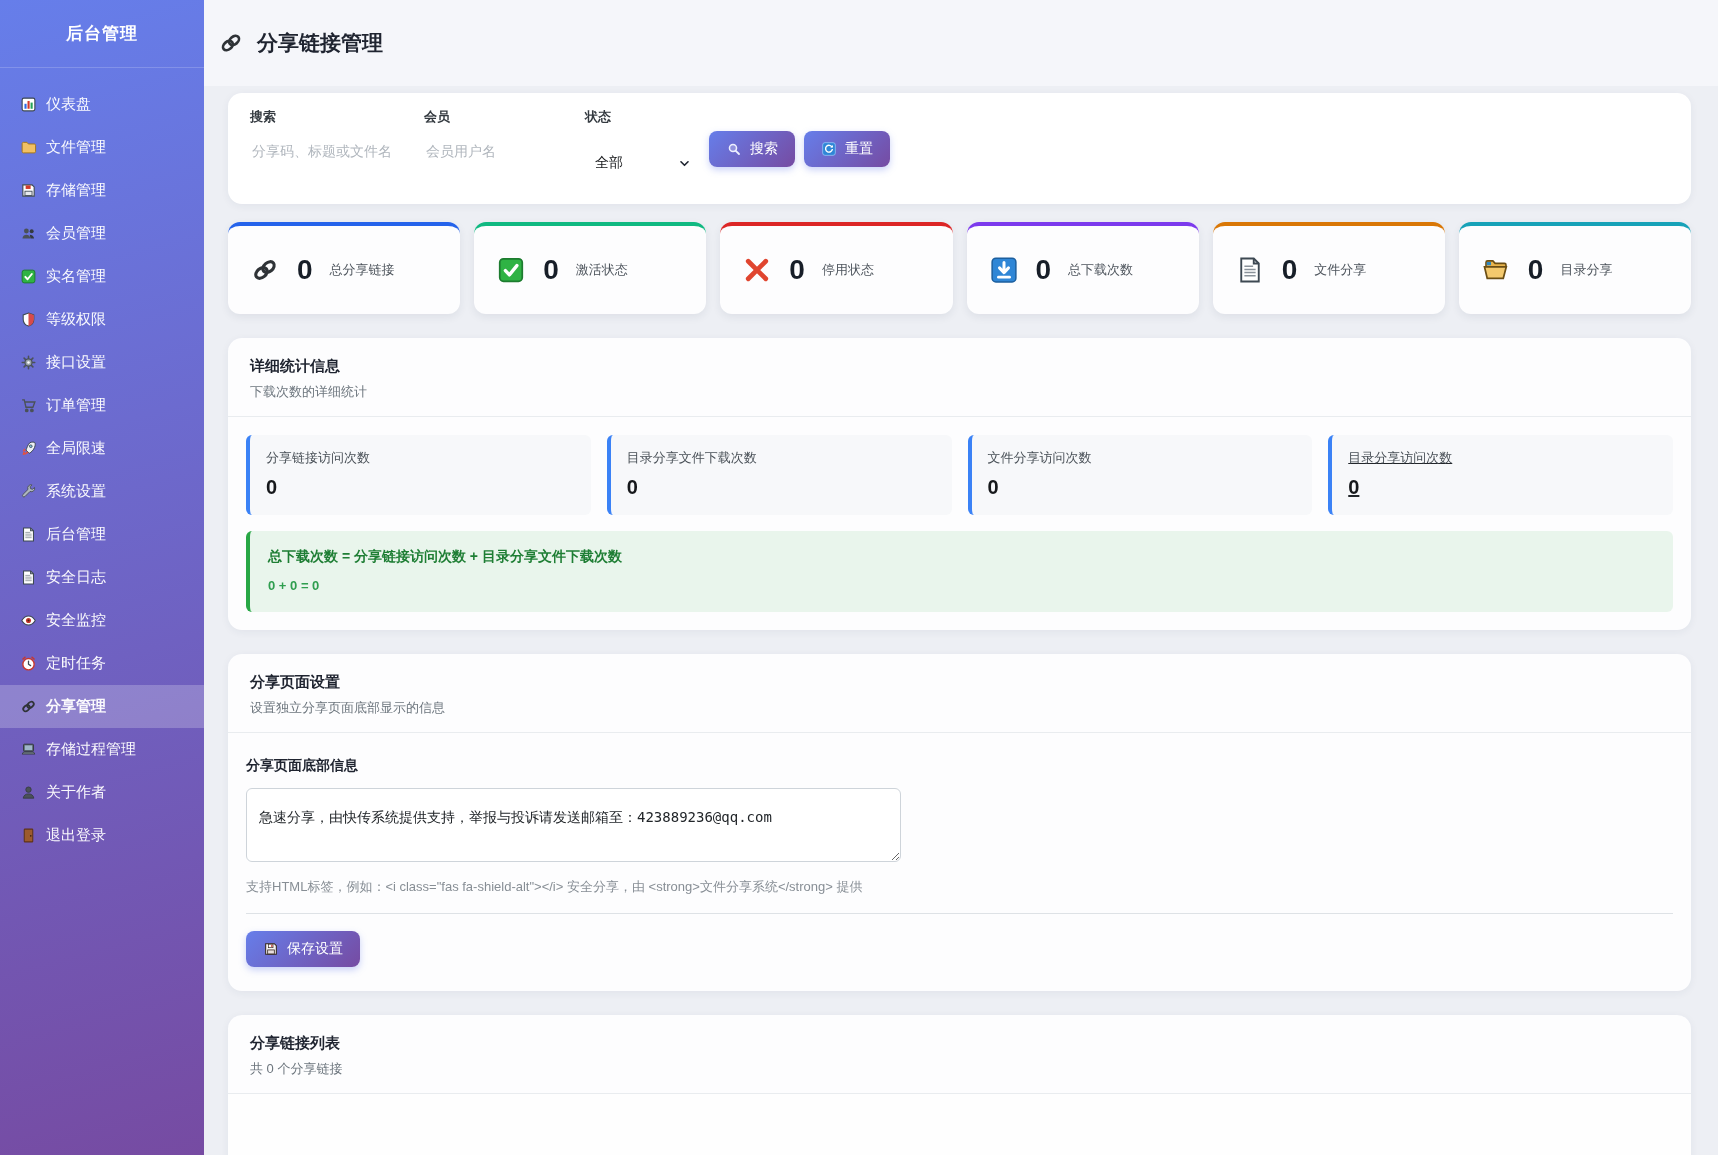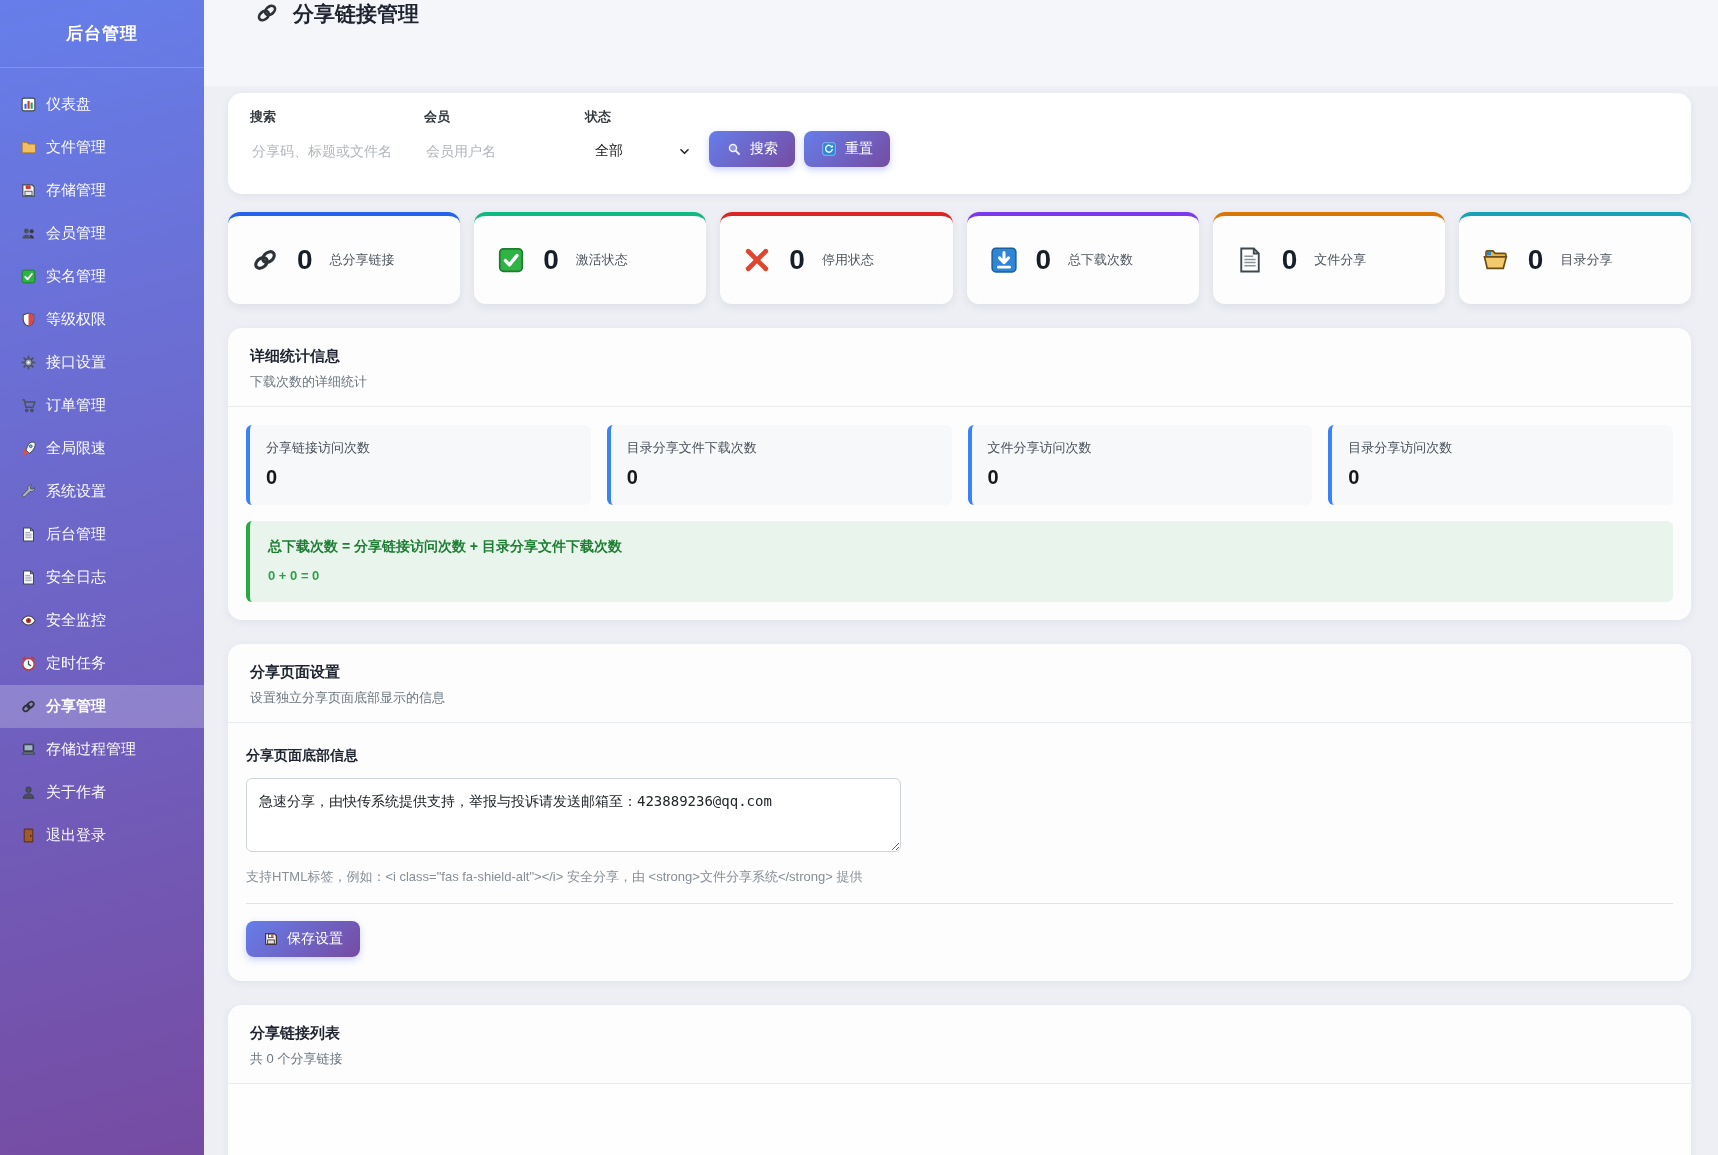--- a/index.html
+++ b/index.html
@@ -16,33 +16,33 @@
   .icon { display:inline-block; flex:none; }
   .icon svg { width:100%; height:100%; display:block; }
   .i17 { width:17px; height:17px; }
   .i26 { width:26px; height:26px; }
   .i30 { width:30px; height:30px; }
   .i16 { width:16px; height:16px; }
   .i12 { width:13px; height:13px; }
 
   
   .main { flex:1; display:flex; flex-direction:column; height:100%; overflow:hidden; background:#edeff4; }
-  .main-header { height:86px; flex:none; background:#f5f6fa; display:flex; gap:13px; padding-left:50px; }
+  .main-header { height:86px; flex:none; background:#f5f6fa; display:flex; align-items:center; gap:13px; padding-left:14px; }
   .main-header h1 { font-size:21px; font-weight:bold; color:#1f2430; }
   .content { flex:1; overflow:hidden; padding:7px 27px 0 24px; }
 
   
   .filter-card { background:#fff; border-radius:14px; box-shadow:0 2px 8px rgba(40,50,80,.06); padding:15px 22px 27px; display:flex; align-items:flex-start; }
   .fgroup { display:flex; flex-direction:column; }
   .fgroup .flabel { font-size:13px; font-weight:bold; color:#343a40; margin-bottom:11px; }
   .fgroup input { border:none; outline:none; font-size:14px; color:#495057; padding:6px 2px; background:transparent; width:100%; font-family:inherit; }
   .fgroup input::placeholder { color:#b0b6bd; }
   .fg-search { width:174px; }
   .fg-member { width:161px; }
-  .fg-status { width:110px; }
+  .fg-status { width:110px;gap:12px; }
   .select-box { display:flex; align-items:center; justify-content:space-between; padding:5px 4px 5px 10px; cursor:pointer; }
   .select-box .sel-val { font-size:14px; color:#16181b; }
   .filter-btns { display:flex; gap:9px; margin-left:14px; margin-top:23px; }
   .btn { display:inline-flex; align-items:center; gap:8px; border:none; cursor:pointer; color:#fff; font-size:14px; font-family:inherit;
          background:linear-gradient(135deg,#667eea 0%,#764ba2 100%); border-radius:8px; padding:9px 17px; box-shadow:0 3px 7px rgba(102,126,234,.35); }
 
   
   .stats-row { margin-top:18px; display:grid; grid-template-columns:repeat(6,1fr); gap:14px; }
   .stat-card { background:#fdfdfe; border-radius:12px; box-shadow:0 3px 9px rgba(40,50,80,.08); border-top:4px solid #888; height:92px; display:flex; align-items:center; gap:17px; padding:0 8px 0 22px; }
   .stat-value { font-size:28px; font-weight:bold; color:#171e28; }
@@ -59,21 +59,21 @@
   .detail-grid { display:grid; grid-template-columns:repeat(4,1fr); gap:16px; }
   .detail-box { background:#f7f8fa; border-left:4px solid #3b82f6; border-radius:6px; padding:14px 16px 16px; }
   .detail-box .dlabel { font-size:13px; color:#495057; }
   .detail-box .dvalue { font-size:20px; font-weight:bold; color:#16181b; margin-top:9px; }
   .formula-box { margin-top:16px; background:#e9f5ec; border-left:4px solid #28a745; border-radius:6px; padding:17px 18px 19px; }
   .formula-title { font-size:14px; font-weight:bold; color:#1e7e34; }
   .formula-value { font-size:13px; font-weight:bold; color:#2f9e4f; margin-top:12px; }
 
   
   .field-label { font-size:14px; font-weight:bold; color:#1f2430; margin:6px 0 13px; }
-  textarea.footer-input { width:655px; height:74px; border:1px solid #ced4da; border-radius:6px; padding:12px 12px; resize:vertical;
+  textarea.footer-input { width:655px; height:74px; border:1px solid #ced4da; border-radius:6px; padding:18px 12px; resize:vertical;
     font-family:"DejaVu Sans Mono","Liberation Mono",monospace; font-size:14px; color:#212529; line-height:1.5; background:#fff; outline:none; }
   .hint { font-size:13px; color:#878e95; margin-top:12px; }
   .body-divider { border:none; border-top:1px solid #dee2e6; margin:17px 0 0; }
   .save-row { margin-top:17px; padding-bottom:6px; }
 
   
   .list-card .card-body { min-height:170px; background:#fefefe; }
 </style>
 </head>
 <body>
@@ -408,21 +408,21 @@
                 <div class="dvalue">0</div>
               </div>
               <div class="detail-box" style="border-left-color: rgb(59, 130, 246);">
                 <div class="dlabel">目录分享文件下载次数</div>
                 <div class="dvalue">0</div>
               </div>
               <div class="detail-box" style="border-left-color: rgb(59, 130, 246);">
                 <div class="dlabel">文件分享访问次数</div>
                 <div class="dvalue">0</div>
               </div>
-              <div class="detail-box" style="border-left-color: rgb(59, 130, 246);">
+              <div class="detail-box" style="border-left-color: rgb(59, 130, 246); text-decoration: underline;">
                 <div class="dlabel">目录分享访问次数</div>
                 <div class="dvalue">0</div>
               </div>
             </div>
           <div class="formula-box">
             <div class="formula-title">总下载次数 = 分享链接访问次数 + 目录分享文件下载次数</div>
             <div class="formula-value">0 + 0 = 0</div>
           </div>
         </div>
       </section>

